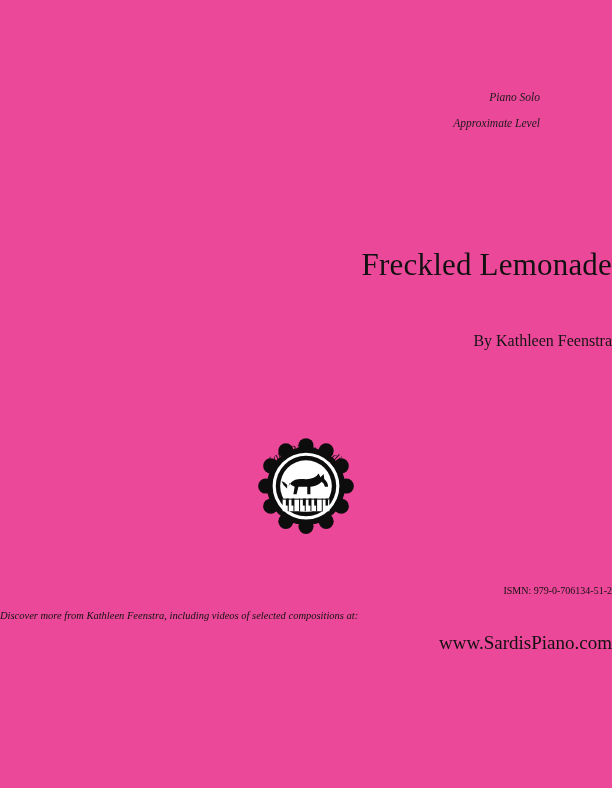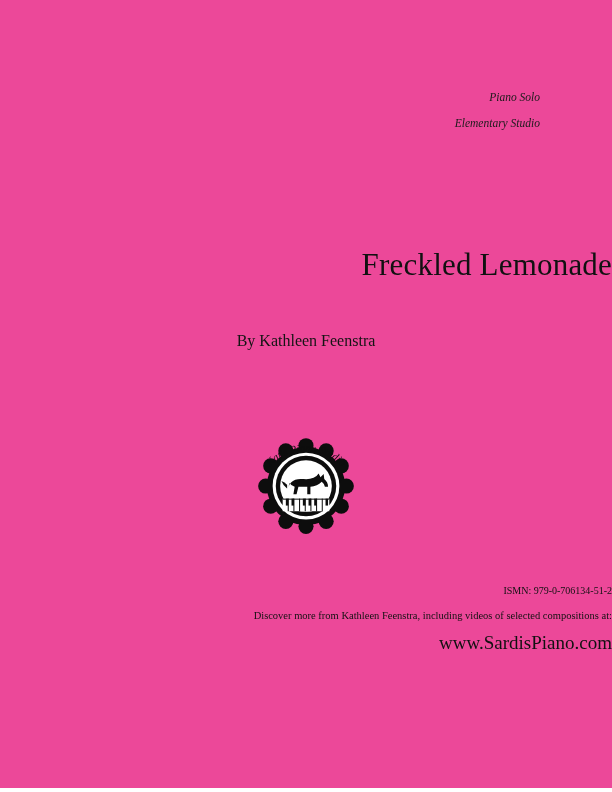--- a/index.html
+++ b/index.html
@@ -39,21 +39,21 @@
     font-size: 31px;
     font-weight: normal;
     letter-spacing: 0.2px;
     color: #111111;
   }
   .byline {
     position: absolute;
     top: 332px;
     left: 0;
     width: 612px;
-    text-align: center;
+    text-align: right;
     font-size: 16px;
     color: #141414;
   }
   .logo-wrap {
     position: absolute;
     top: 418px;
     left: 0;
     width: 612px;
     display: flex;
     justify-content: center;
@@ -70,42 +70,43 @@
     width: 612px;
     text-align: right;
     font-size: 10px;
     color: #111111;
   }
   .promo {
     position: absolute;
     top: 610px;
     left: 0;
     width: 612px;
-    text-align: right;
+    text-align: left;
     font-size: 10.5px;
     color: #111111;
+    font-style: italic;
   }
   .website {
     position: absolute;
     top: 632px;
     left: 0;
     width: 612px;
     text-align: right;
     font-size: 19px;
     color: #111111;
   }
 </style>
 </head>
 <body>
 
 <div class="page">
 
   <div class="header-block">
     <span class="header-line">Piano Solo</span>
-    <span class="header-line">Elementary Studio</span>
+    <span class="header-line">Approximate Level</span>
   </div>
 
   <div class="title">Freckled Lemonade</div>
 
   <div class="byline">By Kathleen Feenstra</div>
 
   <div class="logo-wrap">
     <svg class="logo" viewBox="0 0 200 200" aria-hidden="true">
       <defs>
         <path id="arcpath" d="M 24,108 A 80,80 0 0 1 176,108" fill="none"></path>

